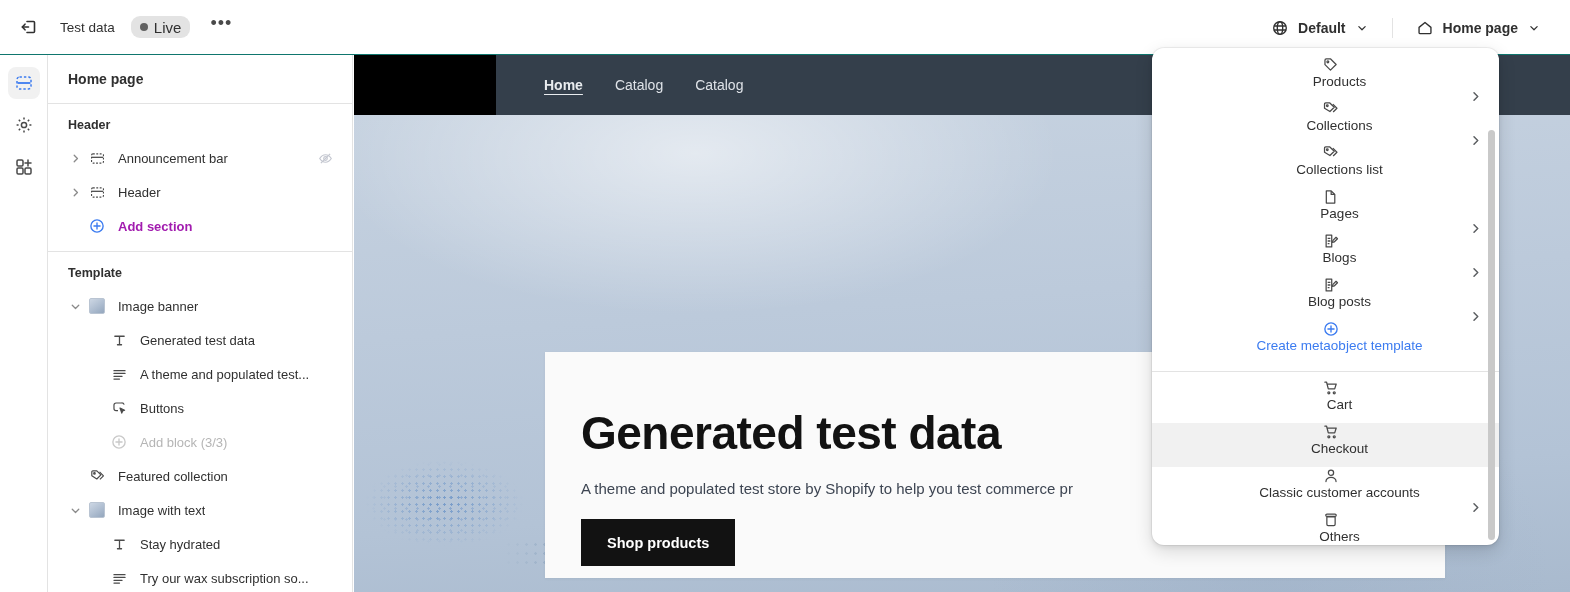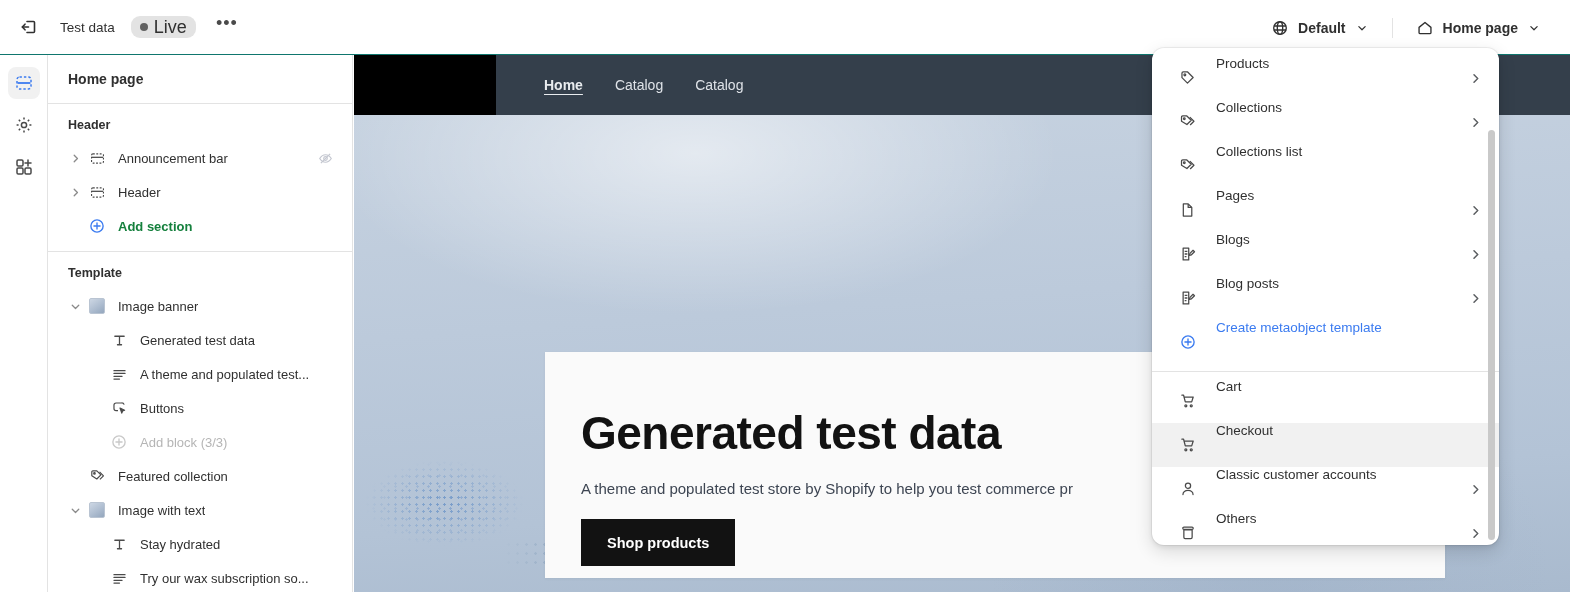--- a/index.html
+++ b/index.html
@@ -27,21 +27,21 @@
   }
   .store-title {
     font-size: 13.5px; color: #303030; margin-left: 14px; white-space: nowrap;
   }
   .live-badge {
     display: inline-flex; align-items: center; gap: 6px;
     background: #e3e3e3; border-radius: 9px; height: 22px;
     padding: 0 9px; margin-left: 16px;
   }
   .live-dot { width: 8px; height: 8px; border-radius: 50%; background: #616161; }
-  .live-label { font-size: 18px; color: #303030; }
+  .live-label { font-size: 15px; color: #303030; }
   .dots-btn { margin-left: 14px; font-size: 18px; letter-spacing: 1px; color: #4a4a4a;
     line-height: 8px; padding-bottom: 8px; }
 
   .topbar-right {
     position: absolute; right: 0; top: 0; height: 55px;
     display: flex; align-items: center; padding-right: 20px; gap: 0;
   }
   .tb-select {
     display: flex; align-items: center; gap: 9px; height: 32px;
     padding: 0 9px; border-radius: 8px; cursor: pointer; color: #303030;
@@ -89,21 +89,21 @@
   .caret.spacer { visibility: hidden; }
   .row-icon {
     width: 22px; display: flex; align-items: center; justify-content: center;
     color: #4a4a4a; flex: none;
   }
   .row-label {
     font-size: 13px; color: #303030; margin-left: 10px;
     white-space: nowrap; overflow: hidden; text-overflow: ellipsis;
   }
   .row.indent { padding-left: 22px; }
-  .row.blue .row-label { color: #15803d; font-weight: 700; }
+  .row.blue .row-label { color: #a21caf; font-weight: 700; }
   .row.blue .row-icon { color: #3b7bf0; }
   .row.muted .row-label { color: #b5b5b5; }
   .row.muted .row-icon { color: #c9c9c9; }
   .hidden-eye { margin-left: auto; color: #c4c7d0; display: flex; align-items: center; }
   .thumb {
     width: 16px; height: 16px; border-radius: 2px;
     background: linear-gradient(145deg,#cdd7e4 0%,#aebdd0 55%,#93a6bd 100%);
     border: 1px solid #b9c4d2;
   }
 
@@ -162,22 +162,22 @@
   }
 
   
   .menu {
     position: absolute; left: 1152px; top: 48px; width: 347px; height: 497px;
     background: #ffffff; border-radius: 12px;
     box-shadow: 0 0 0 1px rgba(0,0,0,.05), 0 6px 18px rgba(0,0,0,.14), 0 2px 5px rgba(0,0,0,.08);
     padding: 8px 0; overflow: hidden;
   }
   .menu-item {
-    display: flex; height: 44px; padding: 0 16px 0 26px;
-    cursor: pointer; position: relative;
+    display: flex; align-items: center; height: 44px; padding: 0 16px 0 26px;
+    cursor: pointer; position: relative; flex-direction: column;
   }
   .menu-item.hovered { background: #f1f1f1; }
   .menu-item .m-icon {
     width: 20px; display: flex; align-items: center; justify-content: center;
     color: #4a4a4a; flex: none;
   }
   .menu-item .m-label { font-size: 13.5px; color: #303030; margin-left: 18px; }
   .menu-item .m-chev { margin-left: auto; color: #5c5f62; display: flex; align-items: center; }
   .menu-item.accent .m-label { color: #3b7bf0; }
   .menu-item.accent .m-icon { color: #3b7bf0; }

